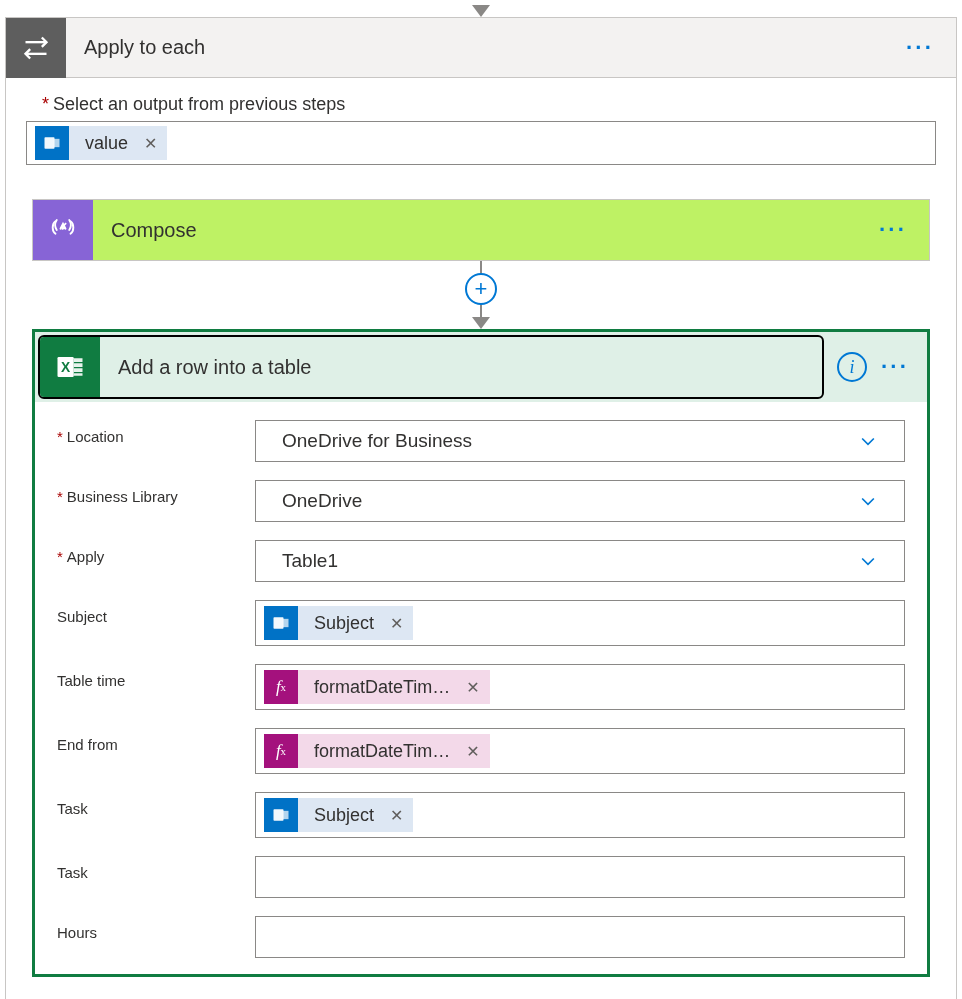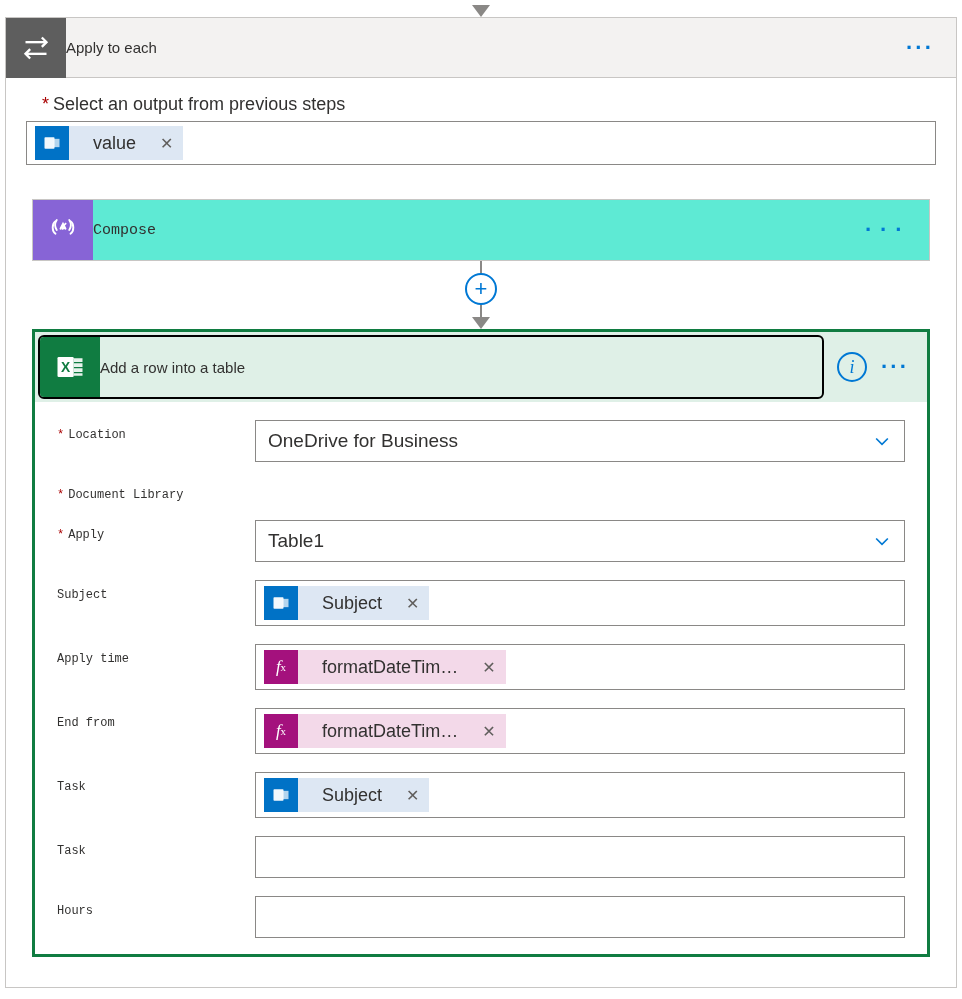--- a/index.html
+++ b/index.html
@@ -33,63 +33,62 @@
     height: 60px;
     border-bottom: 1px solid #c8c6c4;
   }
   .gray-bg { background: #f3f2f1; }
   .icon-box {
     width: 60px; height: 60px;
     display: flex; align-items: center; justify-content: center;
     color: #fff; flex-shrink: 0;
   }
   .icon-dark { background: #5e5e5e; }
-  .title-text { font-size: 15px; flex: 1; }
+  .title-text { font-size: 20px; padding-left: 18px; flex: 1; }
   .ellipsis {
     color: #0078d4; font-size: 22px; font-weight: bold;
     letter-spacing: 2px; padding: 0 22px; cursor: pointer;
   }
 
   .card-body { padding: 16px 20px 24px 20px; }
   .req { color: #a80000; margin-right: 4px; }
   .label-line { font-size: 18px; margin-bottom: 6px; margin-left: 16px; }
 
   .field-box {
     border: 1px solid #8a8886;
     min-height: 40px;
     display: flex; align-items: center;
     padding: 4px 8px; gap: 6px;
     background: #fff;
   }
 
   
   .token {
     display: inline-flex; align-items: center;
-    height: 34px; gap: 24px; padding-right: 10px;
+    height: 34px; gap: 16px; padding-right: 10px;
     font-size: 18px;
   }
   .token-blue { background: #dde7f3; }
   .token-pink { background: #f3d9e9; }
   .token-icon {
     width: 34px; height: 34px; display: flex;
     align-items: center; justify-content: center; color: #fff;
   }
   .ti-blue { background: #0072c6; }
   .ti-pink { background: #a4117d; font-style: italic; font-family: Georgia, serif; font-size: 17px; }
   .token-x { font-size: 16px; color: #605e5c; cursor: pointer; font-weight: 400; }
 
   
   .inner-area { padding: 6px 6px 6px 6px; }
   .inner-card {
     border: 1px solid #c8c6c4;
   }
   .compose-header {
     display: flex; align-items: center; height: 60px;
-    background: #5eead4;
-    font-family: Liberation Mono, monospace;
+    background: #bef264;
   }
   .icon-purple { background: #8764d6; }
 
   .plus-circle {
     width: 32px; height: 32px; border: 2px solid #0078d4;
     border-radius: 50%; background: #fff;
     display: flex; align-items: center; justify-content: center;
     color: #0078d4; font-size: 22px; font-weight: 300;
     margin: -2px auto -2px auto; position: relative; z-index: 2;
     cursor: pointer;
@@ -118,28 +117,27 @@
     font-family: Georgia, serif; font-style: italic; font-size: 18px;
     margin: 0 10px; cursor: pointer;
   }
 
   .excel-body { background: #fff; padding: 18px 22px 10px 22px; }
   .form-row {
     display: flex; align-items: flex-start;
     margin-bottom: 18px;
   }
   .form-label {
-    width: 198px; font-size: 12px; padding-top: 8px;
+    width: 198px; font-size: 15px; padding-top: 8px;
     flex-shrink: 0;
-    font-family: Liberation Mono, monospace;
   }
   .form-input {
     flex: 1; border: 1px solid #8a8886; height: 42px;
     display: flex; align-items: center;
-    padding: 0 12px; font-size: 19px;
+    padding: 0 26px; font-size: 19px;
     justify-content: space-between;
     background: #fff;
   }
   .form-input-token {
     flex: 1; border: 1px solid #8a8886; min-height: 46px;
     display: flex; align-items: center;
     padding: 4px 8px; font-size: 19px; background: #fff;
   }
   .chevron { color: #0078d4; cursor: pointer; }
   .folder-icon { color: #0078d4; cursor: pointer; }
@@ -243,21 +241,29 @@
                 <span>OneDrive for Business</span>
                 <span class="chevron">
                     <svg width="20" height="20" viewBox="0 0 24 24" fill="none" stroke="#0078d4" stroke-width="2">
                       <polyline points="5 9 12 16 19 9"></polyline>
                     </svg>
                   </span>
               </div>
             </div>
 
             <div class="form-row">
-              <div class="form-label"><span class="req">*</span><span>Document Library</span></div>
+              <div class="form-label"><span class="req">*</span><span>Business Library</span></div>
+              <div class="form-input">
+                <span>OneDrive</span>
+                <span class="chevron">
+                    <svg width="20" height="20" viewBox="0 0 24 24" fill="none" stroke="#0078d4" stroke-width="2">
+                      <polyline points="5 9 12 16 19 9"></polyline>
+                    </svg>
+                  </span>
+              </div>
             </div>
 
 
             <div class="form-row">
               <div class="form-label"><span class="req">*</span><span>Apply</span></div>
               <div class="form-input">
                 <span>Table1</span>
                 <span class="chevron">
                     <svg width="20" height="20" viewBox="0 0 24 24" fill="none" stroke="#0078d4" stroke-width="2">
                       <polyline points="5 9 12 16 19 9"></polyline>
@@ -276,21 +282,21 @@
                         <rect x="14" y="7" width="7" height="10" fill="#fff" opacity="0.7"></rect>
                       </svg>
                     </span>
                   <span>Subject</span>
                   <span class="token-x">✕</span>
                 </span>
               </div>
             </div>
 
             <div class="form-row">
-              <div class="form-label">Apply time</div>
+              <div class="form-label">Table time</div>
               <div class="form-input-token">
                 <span class="token token-pink">
                   <span class="token-icon ti-pink">f<span style="font-size:11px;font-style:normal">x</span></span>
                   <span>formatDateTim…</span>
                   <span class="token-x">✕</span>
                 </span>
               </div>
             </div>
 
             <div class="form-row">

